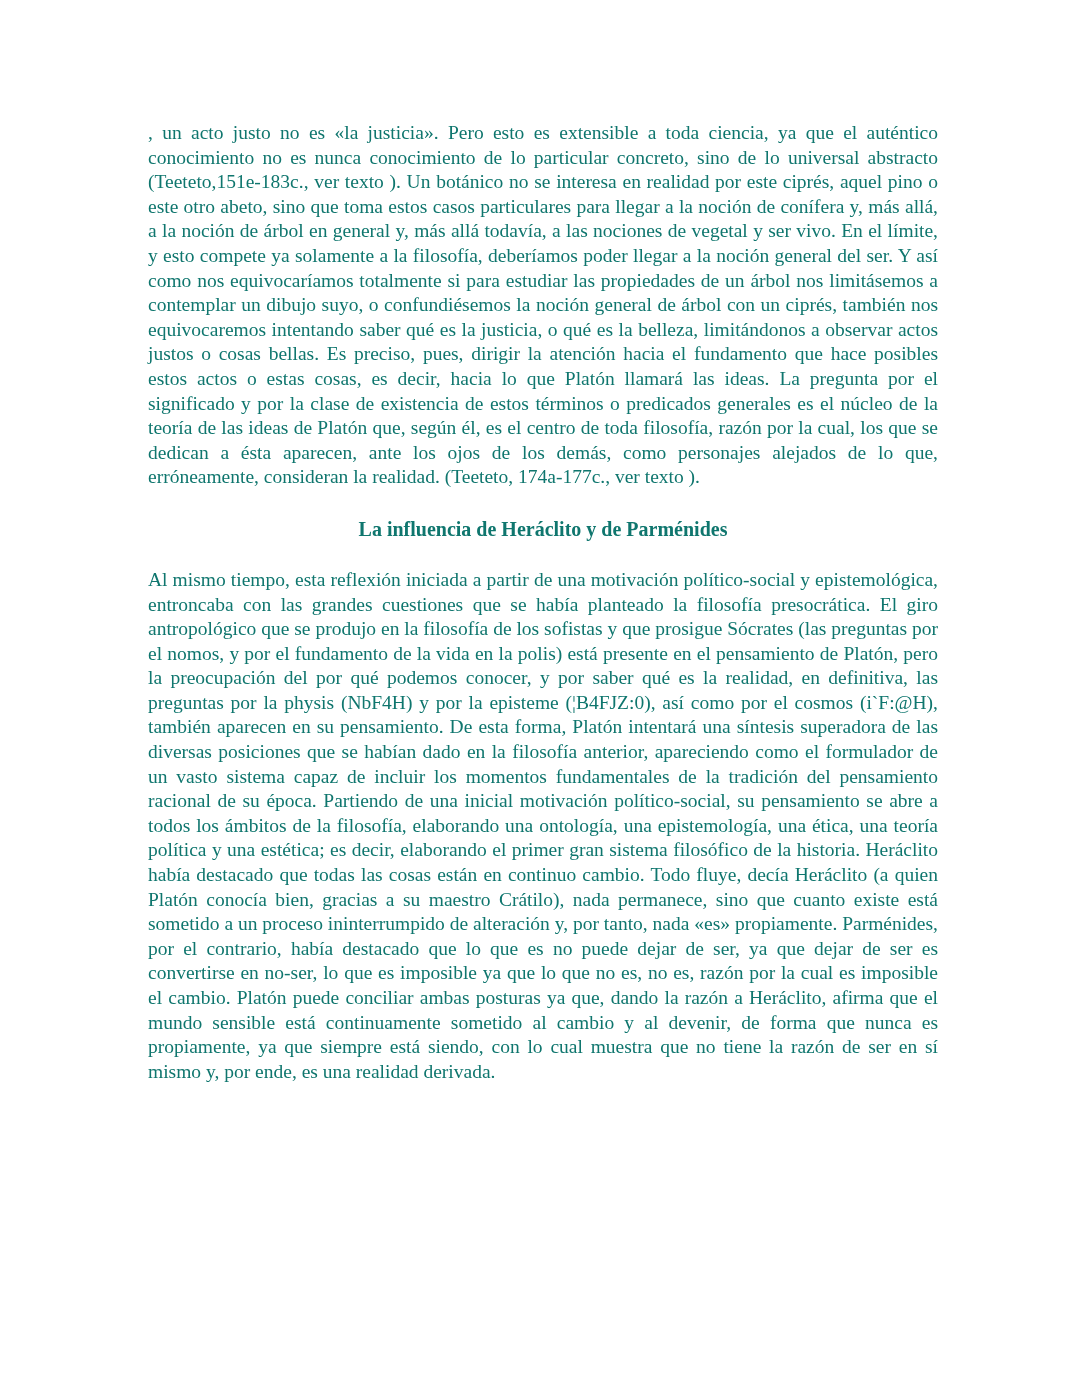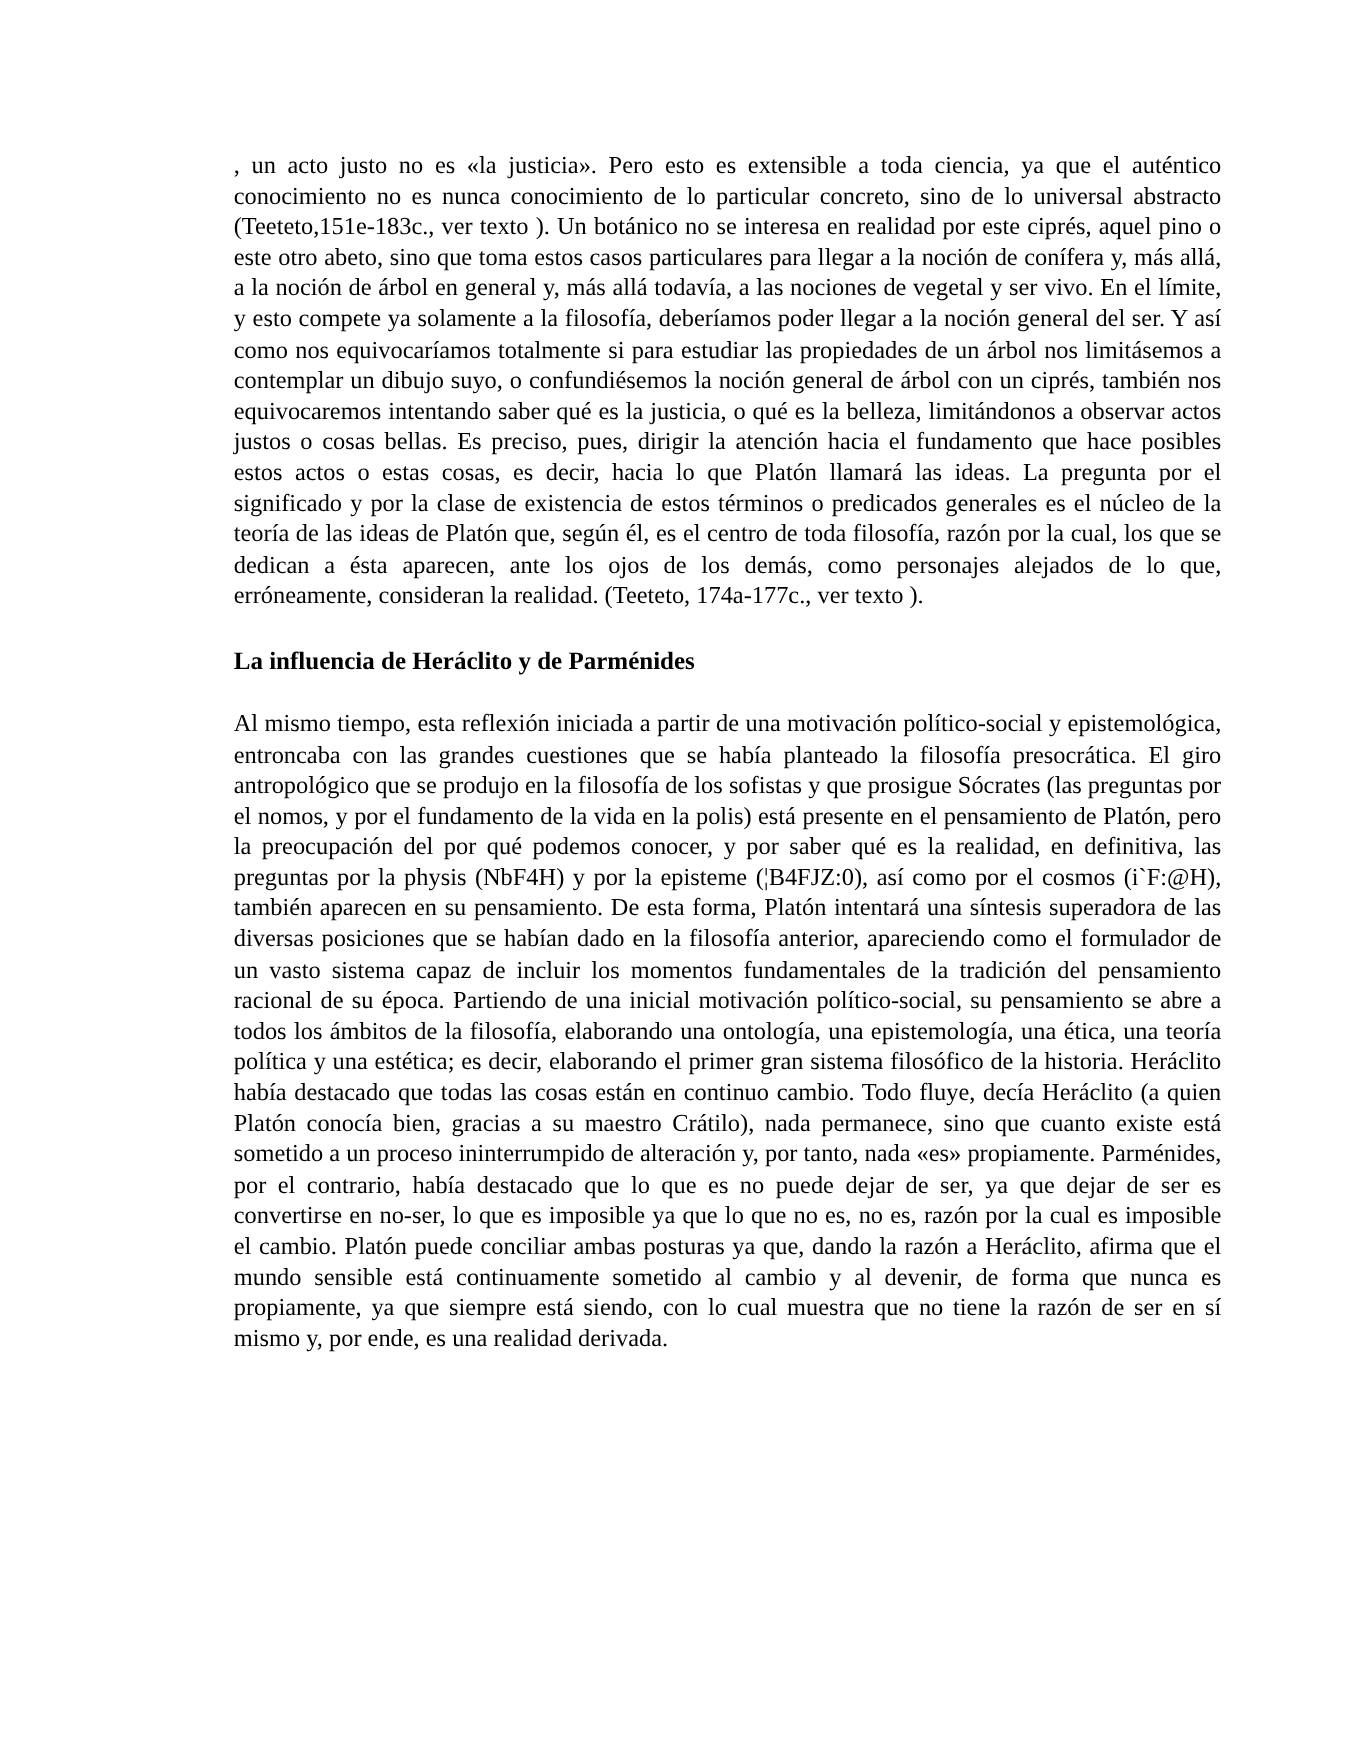--- a/index.html
+++ b/index.html
@@ -15,34 +15,33 @@
     overflow: hidden;
   }
   .content {
     position: absolute;
     left: 148px;
     top: 121px;
     width: 790px;
     font-family: "Liberation Serif", "DejaVu Serif", serif;
     font-size: 19.5px;
     line-height: 24.6px;
-    color: #000000;
-    margin-left: 39px;
+    color: #0f766e;
   }
   .para {
     margin: 0;
     text-align: justify;
     text-align-last: left;
   }
   .heading {
     margin: 27px 0 26px 0;
     font-size: 20px;
     line-height: 25px;
     font-weight: bold;
-    text-align: left;
+    text-align: center;
   }
 </style>
 </head>
 <body>
 
 <div class="page">
   <div class="content">
     <p class="para">, un acto justo no es «la justicia». Pero esto es extensible a toda ciencia, ya que el auténtico conocimiento no es nunca conocimiento de lo particular concreto, sino de lo universal abstracto (Teeteto,151e-183c., ver texto ). Un botánico no se interesa en realidad por este ciprés, aquel pino o este otro abeto, sino que toma estos casos particulares para llegar a la noción de conífera y, más allá, a la noción de árbol en general y, más allá todavía, a las nociones de vegetal y ser vivo. En el límite, y esto compete ya solamente a la filosofía, deberíamos poder llegar a la noción general del ser. Y así como nos equivocaríamos totalmente si para estudiar las propiedades de un árbol nos limitásemos a contemplar un dibujo suyo, o confundiésemos la noción general de árbol con un ciprés, también nos equivocaremos intentando saber qué es la justicia, o qué es la belleza, limitándonos a observar actos justos o cosas bellas. Es preciso, pues, dirigir la atención hacia el fundamento que hace posibles estos actos o estas cosas, es decir, hacia lo que Platón llamará las ideas. La pregunta por el significado y por la clase de existencia de estos términos o predicados generales es el núcleo de la teoría de las ideas de Platón que, según él, es el centro de toda filosofía, razón por la cual, los que se dedican a ésta aparecen, ante los ojos de los demás, como personajes alejados de lo que, erróneamente, consideran la realidad. (Teeteto, 174a-177c., ver texto ).</p>
     <h2 class="heading">La influencia de Heráclito y de Parménides</h2>
     <p class="para">Al mismo tiempo, esta reflexión iniciada a partir de una motivación político-social y epistemológica, entroncaba con las grandes cuestiones que se había planteado la filosofía presocrática. El giro antropológico que se produjo en la filosofía de los sofistas y que prosigue Sócrates (las preguntas por el nomos, y por el fundamento de la vida en la polis) está presente en el pensamiento de Platón, pero la preocupación del por qué podemos conocer, y por saber qué es la realidad, en definitiva, las preguntas por la physis (NbF4H) y por la episteme (¦B4FJZ:0), así como por el cosmos (i`F:@H), también aparecen en su pensamiento. De esta forma, Platón intentará una síntesis superadora de las diversas posiciones que se habían dado en la filosofía anterior, apareciendo como el formulador de un vasto sistema capaz de incluir los momentos fundamentales de la tradición del pensamiento racional de su época. Partiendo de una inicial motivación político-social, su pensamiento se abre a todos los ámbitos de la filosofía, elaborando una ontología, una epistemología, una ética, una teoría política y una estética; es decir, elaborando el primer gran sistema filosófico de la historia. Heráclito había destacado que todas las cosas están en continuo cambio. Todo fluye, decía Heráclito (a quien Platón conocía bien, gracias a su maestro Crátilo), nada permanece, sino que cuanto existe está sometido a un proceso ininterrumpido de alteración y, por tanto, nada «es» propiamente. Parménides, por el contrario, había destacado que lo que es no puede dejar de ser, ya que dejar de ser es convertirse en no-ser, lo que es imposible ya que lo que no es, no es, razón por la cual es imposible el cambio. Platón puede conciliar ambas posturas ya que, dando la razón a Heráclito, afirma que el mundo sensible está continuamente sometido al cambio y al devenir, de forma que nunca es propiamente, ya que siempre está siendo, con lo cual muestra que no tiene la razón de ser en sí mismo y, por ende, es una realidad derivada.</p>

